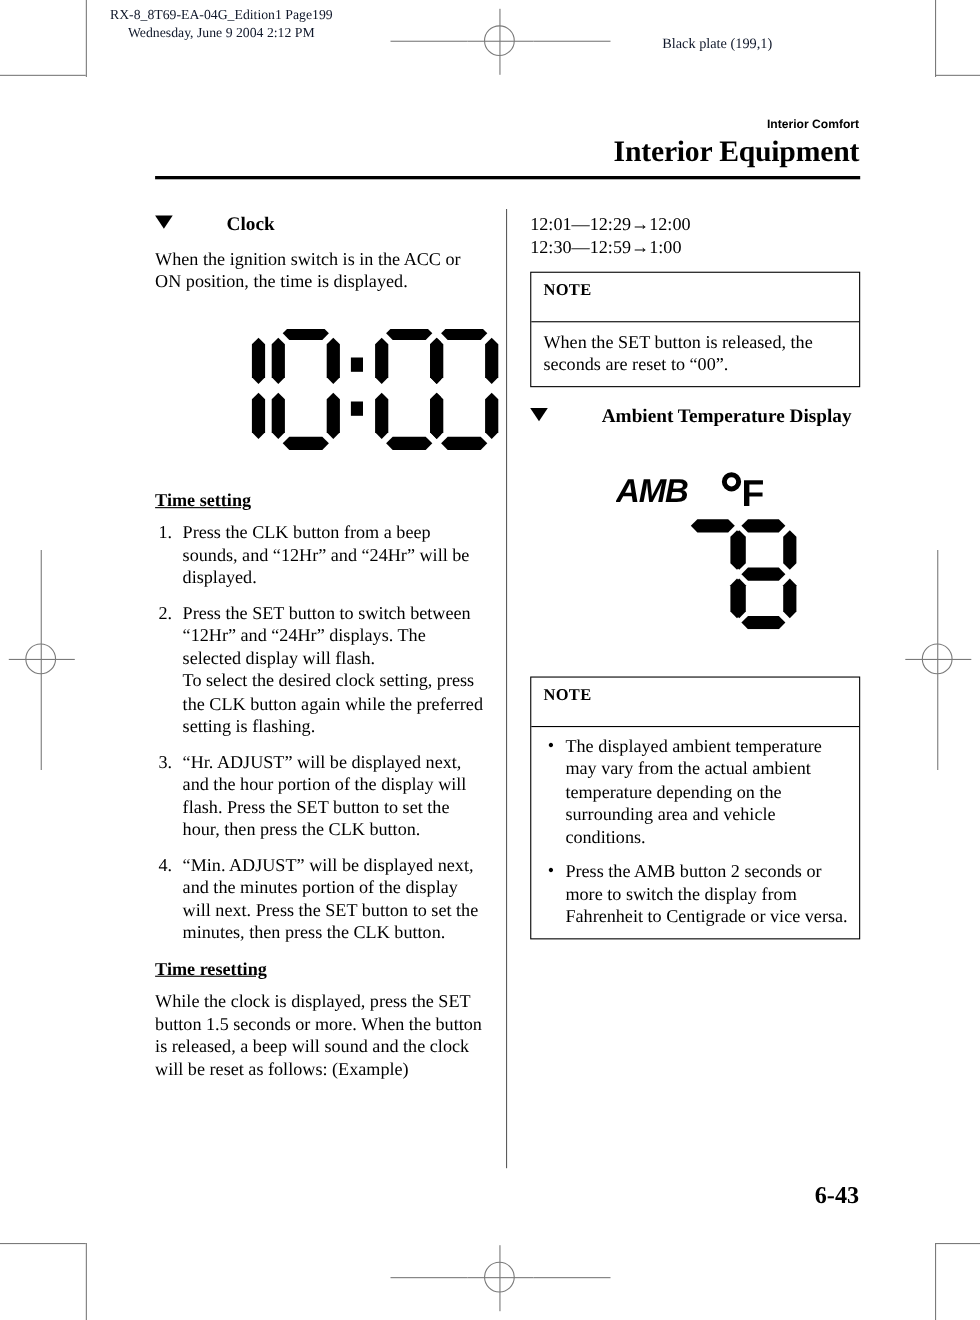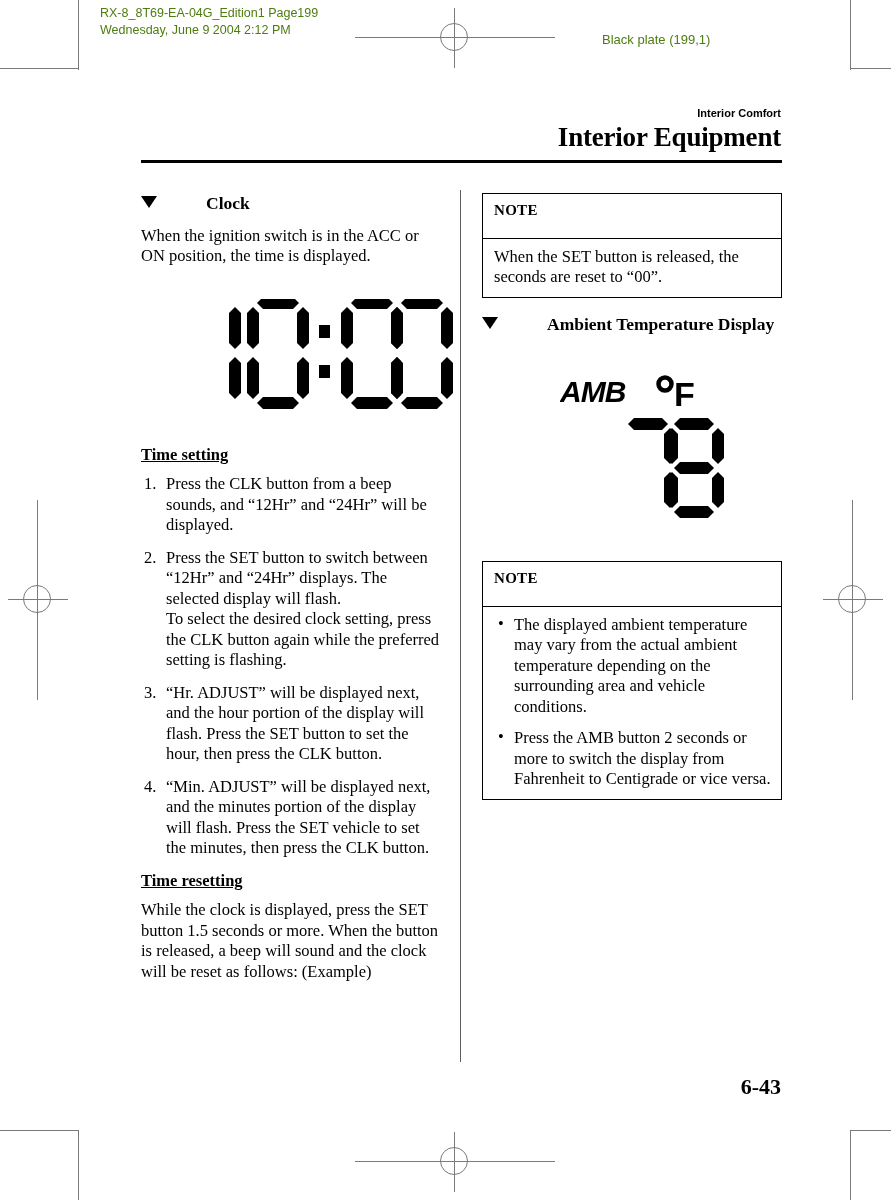--- a/index.html
+++ b/index.html
@@ -46,25 +46,26 @@
     background: #7a7a7a;
   }
   .rule {
     position: absolute;
     background: #7a7a7a;
   }
 
   
   .slug {
     position: absolute;
-    font-family: Liberation Sans, sans-serif;
+    font-family: Liberation Serif, serif;
     font-size: 12.5px;
     line-height: 17px;
-    color: #4d7c0f;
+    color: #0f172a;
     white-space: pre;
+    text-align: center;
   }
   #slug-left { left: 100px; top: 5px; }
   #slug-right { left: 602px; top: 31px; font-size: 13px; }
   #form-no {
     position: absolute;
     left: 112px; top: 1160px;
     font-size: 25px;
     letter-spacing: 0.2px;
   }
 
@@ -339,31 +340,33 @@
         <span class="num">2.</span>
         <span style="white-space: pre-line;">Press the SET button to switch between “12Hr” and “24Hr” displays. The selected display will flash.
 To select the desired clock setting, press the CLK button again while the preferred setting is flashing.</span>
       </li>
       <li>
         <span class="num">3.</span>
         <span>“Hr. ADJUST” will be displayed next, and the hour portion of the display will flash. Press the SET button to set the hour, then press the CLK button.</span>
       </li>
       <li>
         <span class="num">4.</span>
-        <span>“Min. ADJUST” will be displayed next, and the minutes portion of the display will flash. Press the SET vehicle to set the minutes, then press the CLK button.</span>
+        <span>“Min. ADJUST” will be displayed next, and the minutes portion of the display will next. Press the SET button to set the minutes, then press the CLK button.</span>
       </li>
     </ol>
 
     <div class="sub-head" style="margin-top:0;font-family:Liberation Serif, serif;">Time resetting</div>
 
     <p class="body">While the clock is displayed, press the SET button 1.5 seconds or more. When the button is released, a beep will sound and the clock will be reset as follows: (Example)</p>
   </div>
 
   <div class="col" id="col-right">
 
+    <div class="reset-lines" style="white-space: pre-line;">12:01—12:29→12:00
+12:30—12:59→1:00</div>
 
     <div class="note-box">
       <div class="note-title">NOTE</div>
       <div class="note-body">When the SET button is released, the seconds are reset to “00”.</div>
     </div>
 
     <div class="sec-head" style="margin-top:16px;">
       <span class="tri"></span>
       <span>Ambient Temperature Display</span>
     </div>

